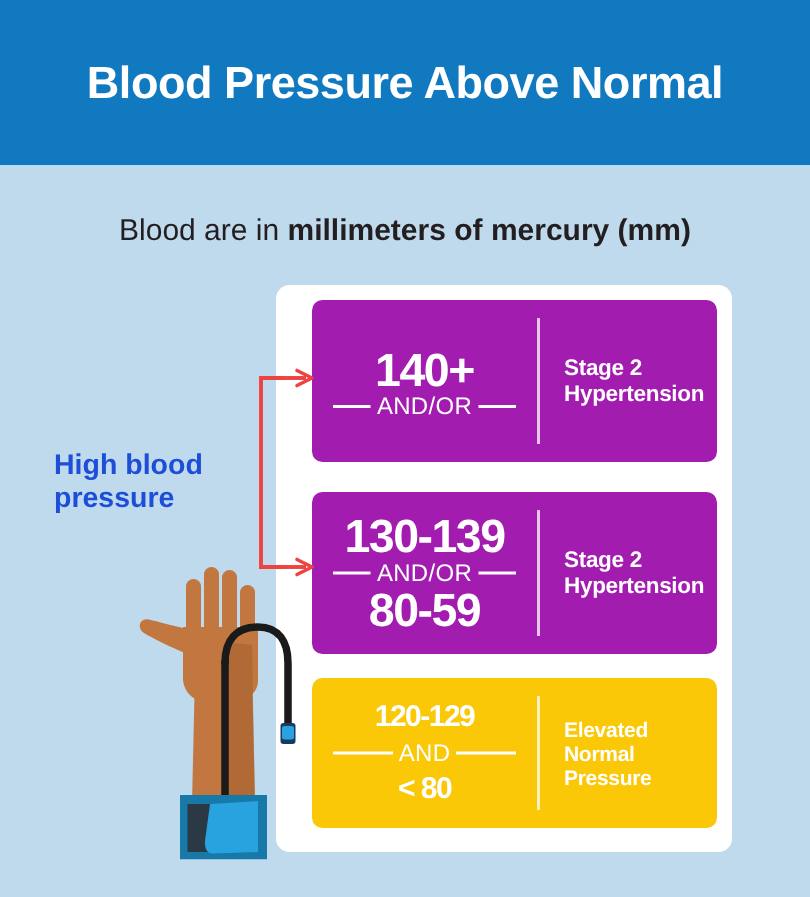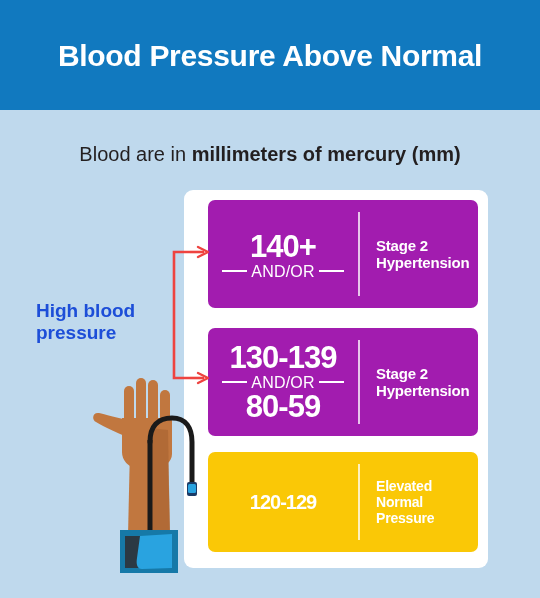--- a/index.html
+++ b/index.html
@@ -200,20 +200,26 @@
     </div>
     <div class="card-divider"></div>
     <div class="card-label">
       <span><span>Stage 2</span><br><span>Hypertension</span></span>
     </div>
   </div>
 
   <div class="card card-yellow card-3">
     <div class="card-values">
       <div class="val-top">120-129</div>
+      <div class="conj-row">
+        <span class="conj-rule"></span>
+        <span class="conj-text">AND</span>
+        <span class="conj-rule"></span>
+      </div>
+      <div class="val-bottom">&lt; 80</div>
     </div>
     <div class="card-divider"></div>
     <div class="card-label">
       <span><span>Elevated</span><br><span>Normal</span><br><span>Pressure</span></span>
     </div>
   </div>
 
   <div class="callout-label">
     <span>High blood</span><br>
     <span>pressure</span>

